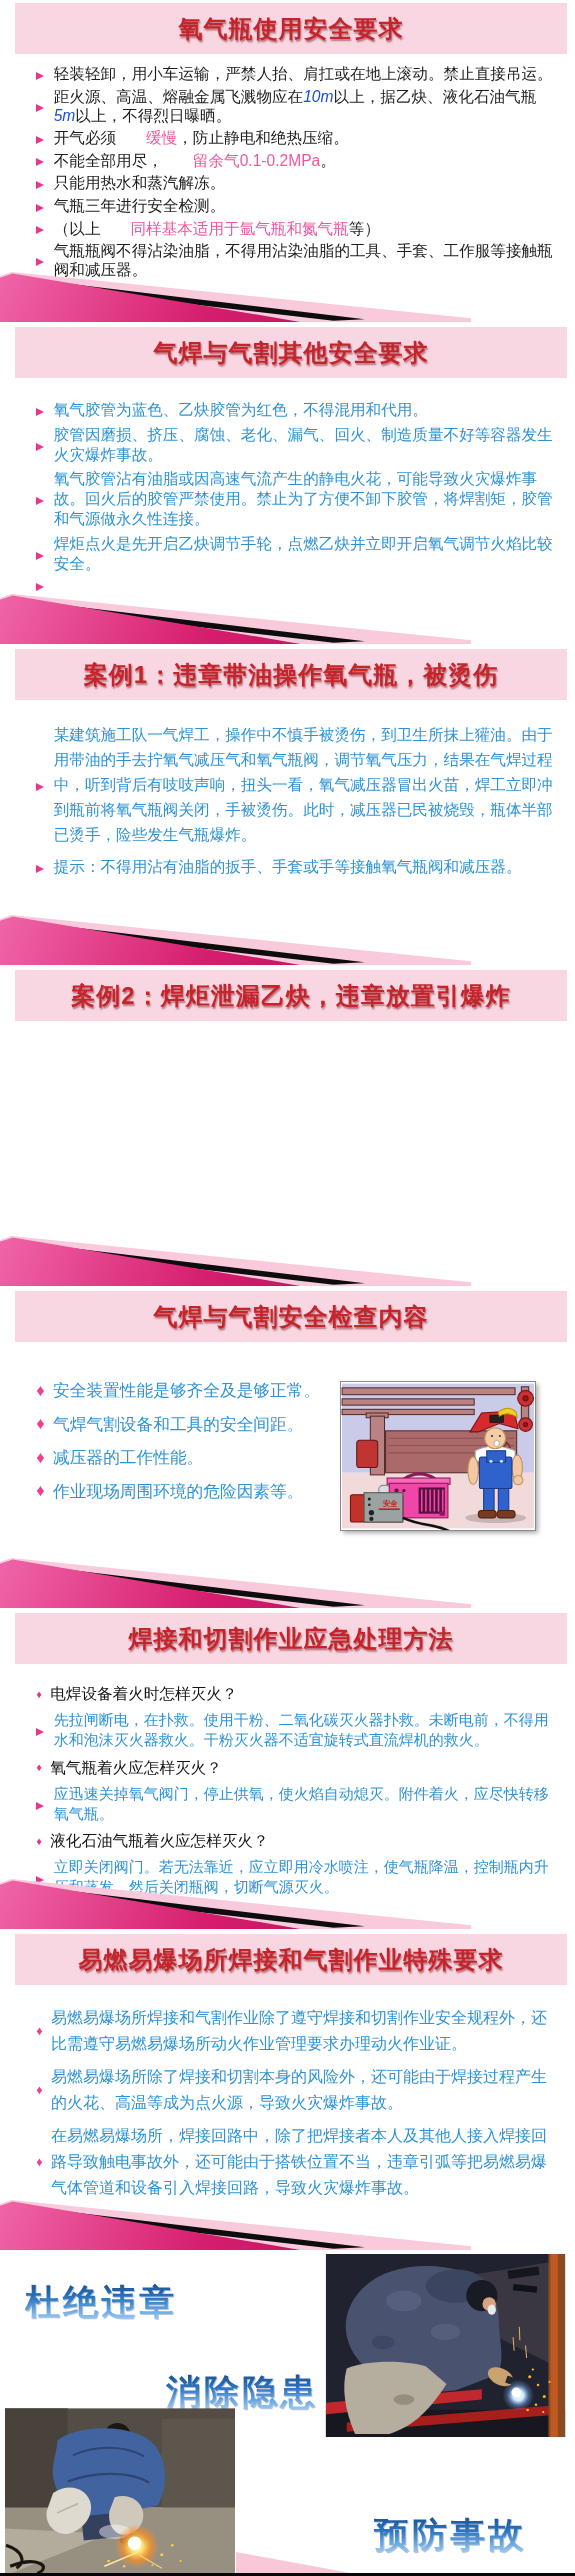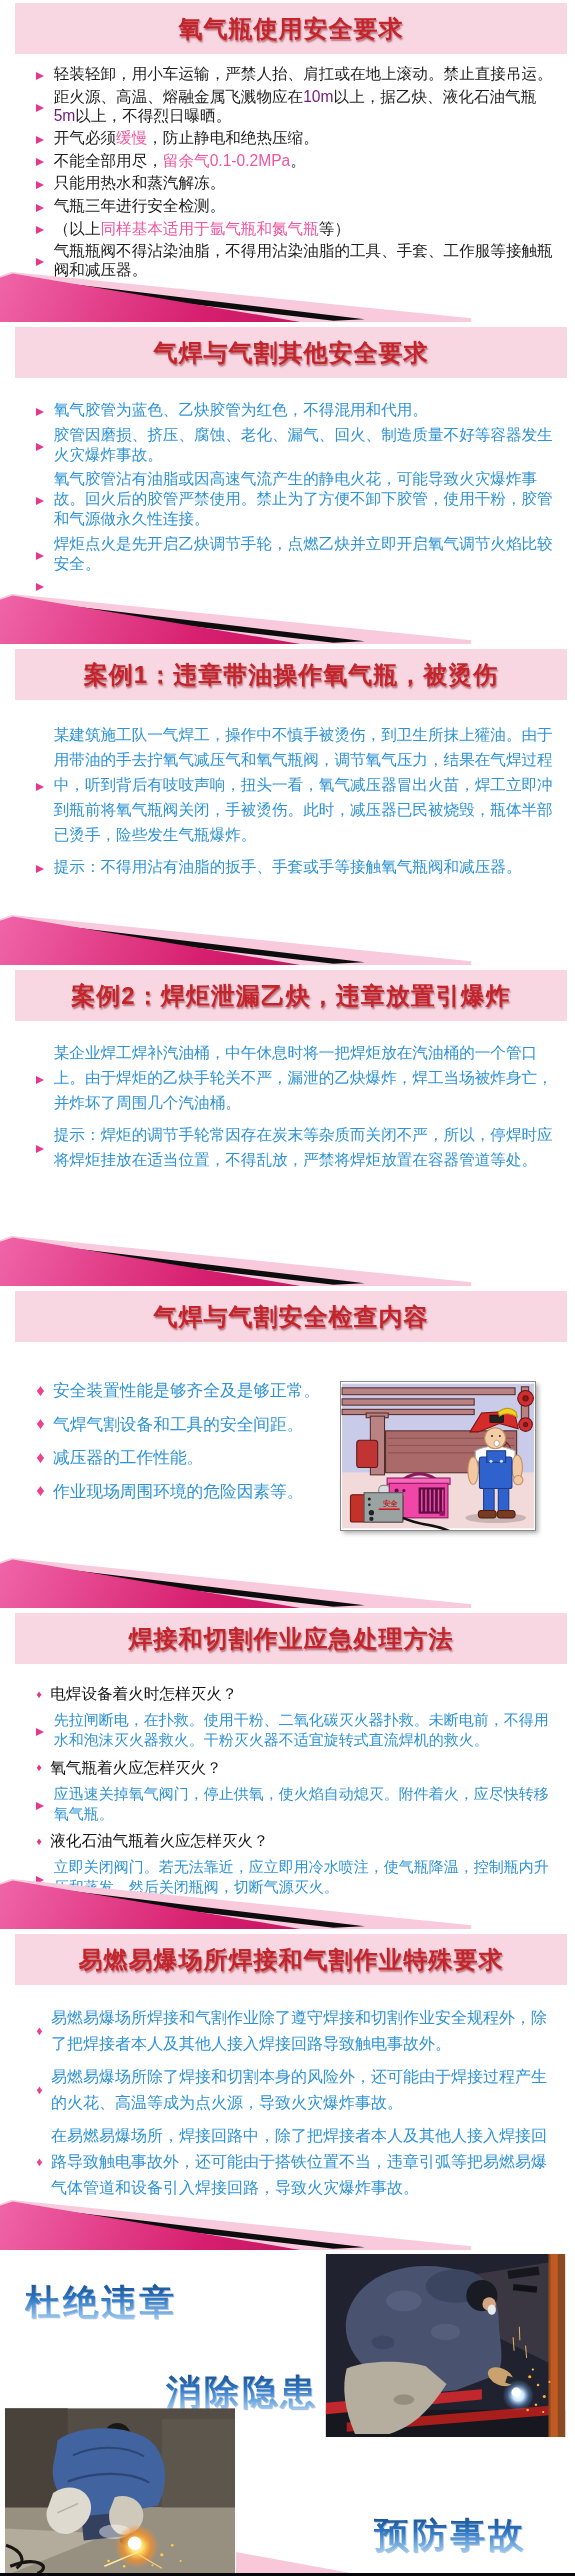--- a/index.html
+++ b/index.html
@@ -21,22 +21,22 @@
   .c1{top:64px}.c2{top:76px}.c3{top:76px}.c4{top:73px}
   .c5{top:92px;right:auto;width:305px}.c6{top:73px}.c7{top:74px}
 
   .b{display:flex;align-items:center;}
   .arr{flex:0 0 auto;width:0;height:0;border-left:8.3px solid #E8368F;
        border-top:4.7px solid transparent;border-bottom:4.7px solid transparent;
        margin:4.2px 9.4px 0 6.3px;}
   .dia{flex:0 0 auto;color:#F0408C;font-size:12.5px;margin:0 8.3px 0 6.3px;line-height:inherit;}
   .t{font-size:15.6px;color:#1d1d1d;line-height:20px;}
   .blue{color:#2E93D6;}
-  .red{color:#701a75;}
-  .pink{color:#F0569E;}
+  .red{color:#1d4ed8;font-style:italic;}
+  .pink{color:#F0569E;padding-left:30px;}
 
   .s1 .b{margin-bottom:3.6px}
   .s1 .t{line-height:19px}
   .s2 .b{margin-bottom:4.7px}
   .case-body .t{line-height:25px}
   .case-tip{margin-top:7.3px}
   .c5 .b{margin-bottom:12.5px}
   .c5 .t{font-size:16.7px;line-height:21px}
   .c5 .dia{font-size:16.7px}
   .c6 .q{margin-bottom:6.3px}
@@ -139,21 +139,21 @@
       <div class="b">
         <span class="arr"></span>
         <div class="t blue">氧气胶管为蓝色、乙炔胶管为红色，不得混用和代用。</div>
       </div>
       <div class="b">
         <span class="arr"></span>
         <div class="t blue">胶管因磨损、挤压、腐蚀、老化、漏气、回火、制造质量不好等容器发生火灾爆炸事故。</div>
       </div>
       <div class="b">
         <span class="arr"></span>
-        <div class="t blue">氧气胶管沾有油脂或因高速气流产生的静电火花，可能导致火灾爆炸事故。回火后的胶管严禁使用。禁止为了方便不卸下胶管，使用干粉，胶管和气源做永久性连接。</div>
+        <div class="t blue">氧气胶管沾有油脂或因高速气流产生的静电火花，可能导致火灾爆炸事故。回火后的胶管严禁使用。禁止为了方便不卸下胶管，将焊割矩，胶管和气源做永久性连接。</div>
       </div>
       <div class="b">
         <span class="arr"></span>
         <div class="t blue">焊炬点火是先开启乙炔调节手轮，点燃乙炔并立即开启氧气调节火焰比较安全。</div>
       </div>
       <div class="b">
         <span class="arr"></span>
       </div>
     </div>
     <div class="deco">
@@ -181,30 +181,20 @@
       <div class="deco-pink"></div>
       <div class="deco-black"></div>
       <div class="deco-mag"></div>
     </div>
   </section>
 
   <section class="slide s4">
     <header class="band">
       <h2>案例2：焊炬泄漏乙炔，违章放置引爆炸</h2>
     </header>
-    <div class="content c4">
-      <div class="b case-body">
-        <span class="arr"></span>
-        <div class="t blue">某企业焊工焊补汽油桶，中午休息时将一把焊炬放在汽油桶的一个管口上。由于焊炬的乙炔手轮关不严，漏泄的乙炔爆炸，焊工当场被炸身亡，并炸坏了周围几个汽油桶。</div>
-      </div>
-      <div class="b case-body case-tip">
-        <span class="arr"></span>
-        <div class="t blue">提示：焊炬的调节手轮常因存在炭末等杂质而关闭不严，所以，停焊时应将焊炬挂放在适当位置，不得乱放，严禁将焊炬放置在容器管道等处。</div>
-      </div>
-    </div>
     <div class="deco">
       <div class="deco-pink"></div>
       <div class="deco-black"></div>
       <div class="deco-mag"></div>
     </div>
   </section>
 
   <section class="slide s5">
     <header class="band">
       <h2>气焊与气割安全检查内容</h2>
@@ -358,21 +348,21 @@
     </div>
   </section>
 
   <section class="slide s7">
     <header class="band">
       <h2>易燃易爆场所焊接和气割作业特殊要求</h2>
     </header>
     <div class="content c7">
       <div class="b">
         <span class="dia">♦</span>
-        <div class="t blue">易燃易爆场所焊接和气割作业除了遵守焊接和切割作业安全规程外，除了把焊接者本人及其他人接入焊接回路导致触电事故外。</div>
+        <div class="t blue">易燃易爆场所焊接和气割作业除了遵守焊接和切割作业安全规程外，还比需遵守易燃易爆场所动火作业管理要求办理动火作业证。</div>
       </div>
       <div class="b">
         <span class="dia">♦</span>
         <div class="t blue">易燃易爆场所除了焊接和切割本身的风险外，还可能由于焊接过程产生的火花、高温等成为点火源，导致火灾爆炸事故。</div>
       </div>
       <div class="b">
         <span class="dia">♦</span>
         <div class="t blue">在易燃易爆场所，焊接回路中，除了把焊接者本人及其他人接入焊接回路导致触电事故外，还可能由于搭铁位置不当，违章引弧等把易燃易爆气体管道和设备引入焊接回路，导致火灾爆炸事故。</div>
       </div>
     </div>

